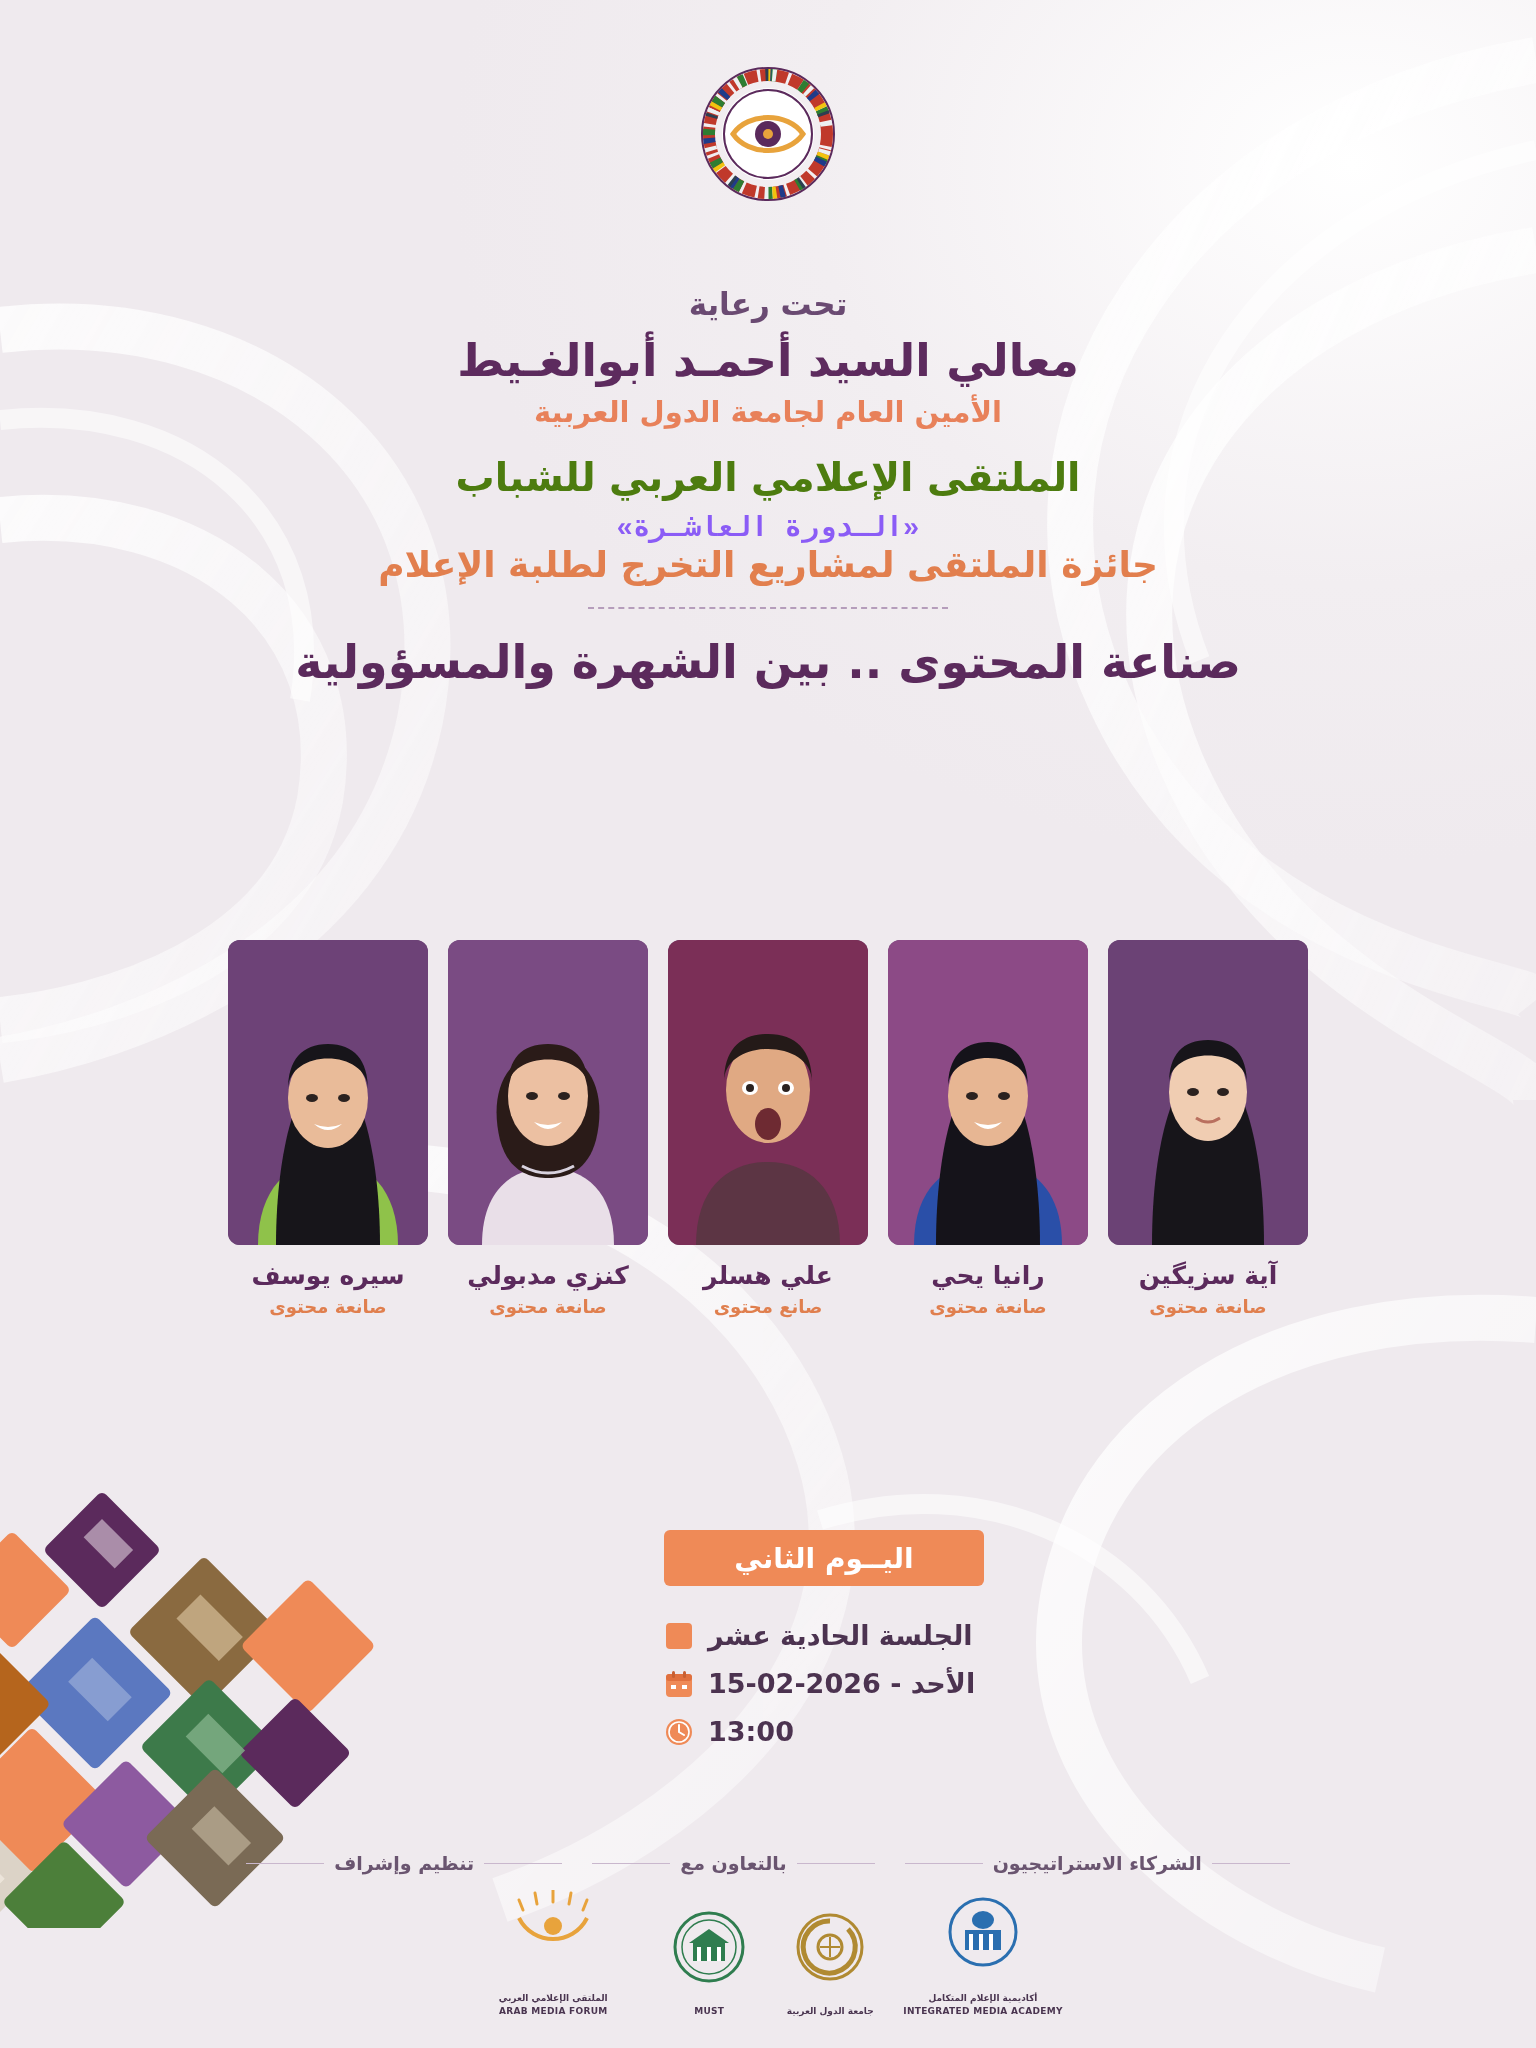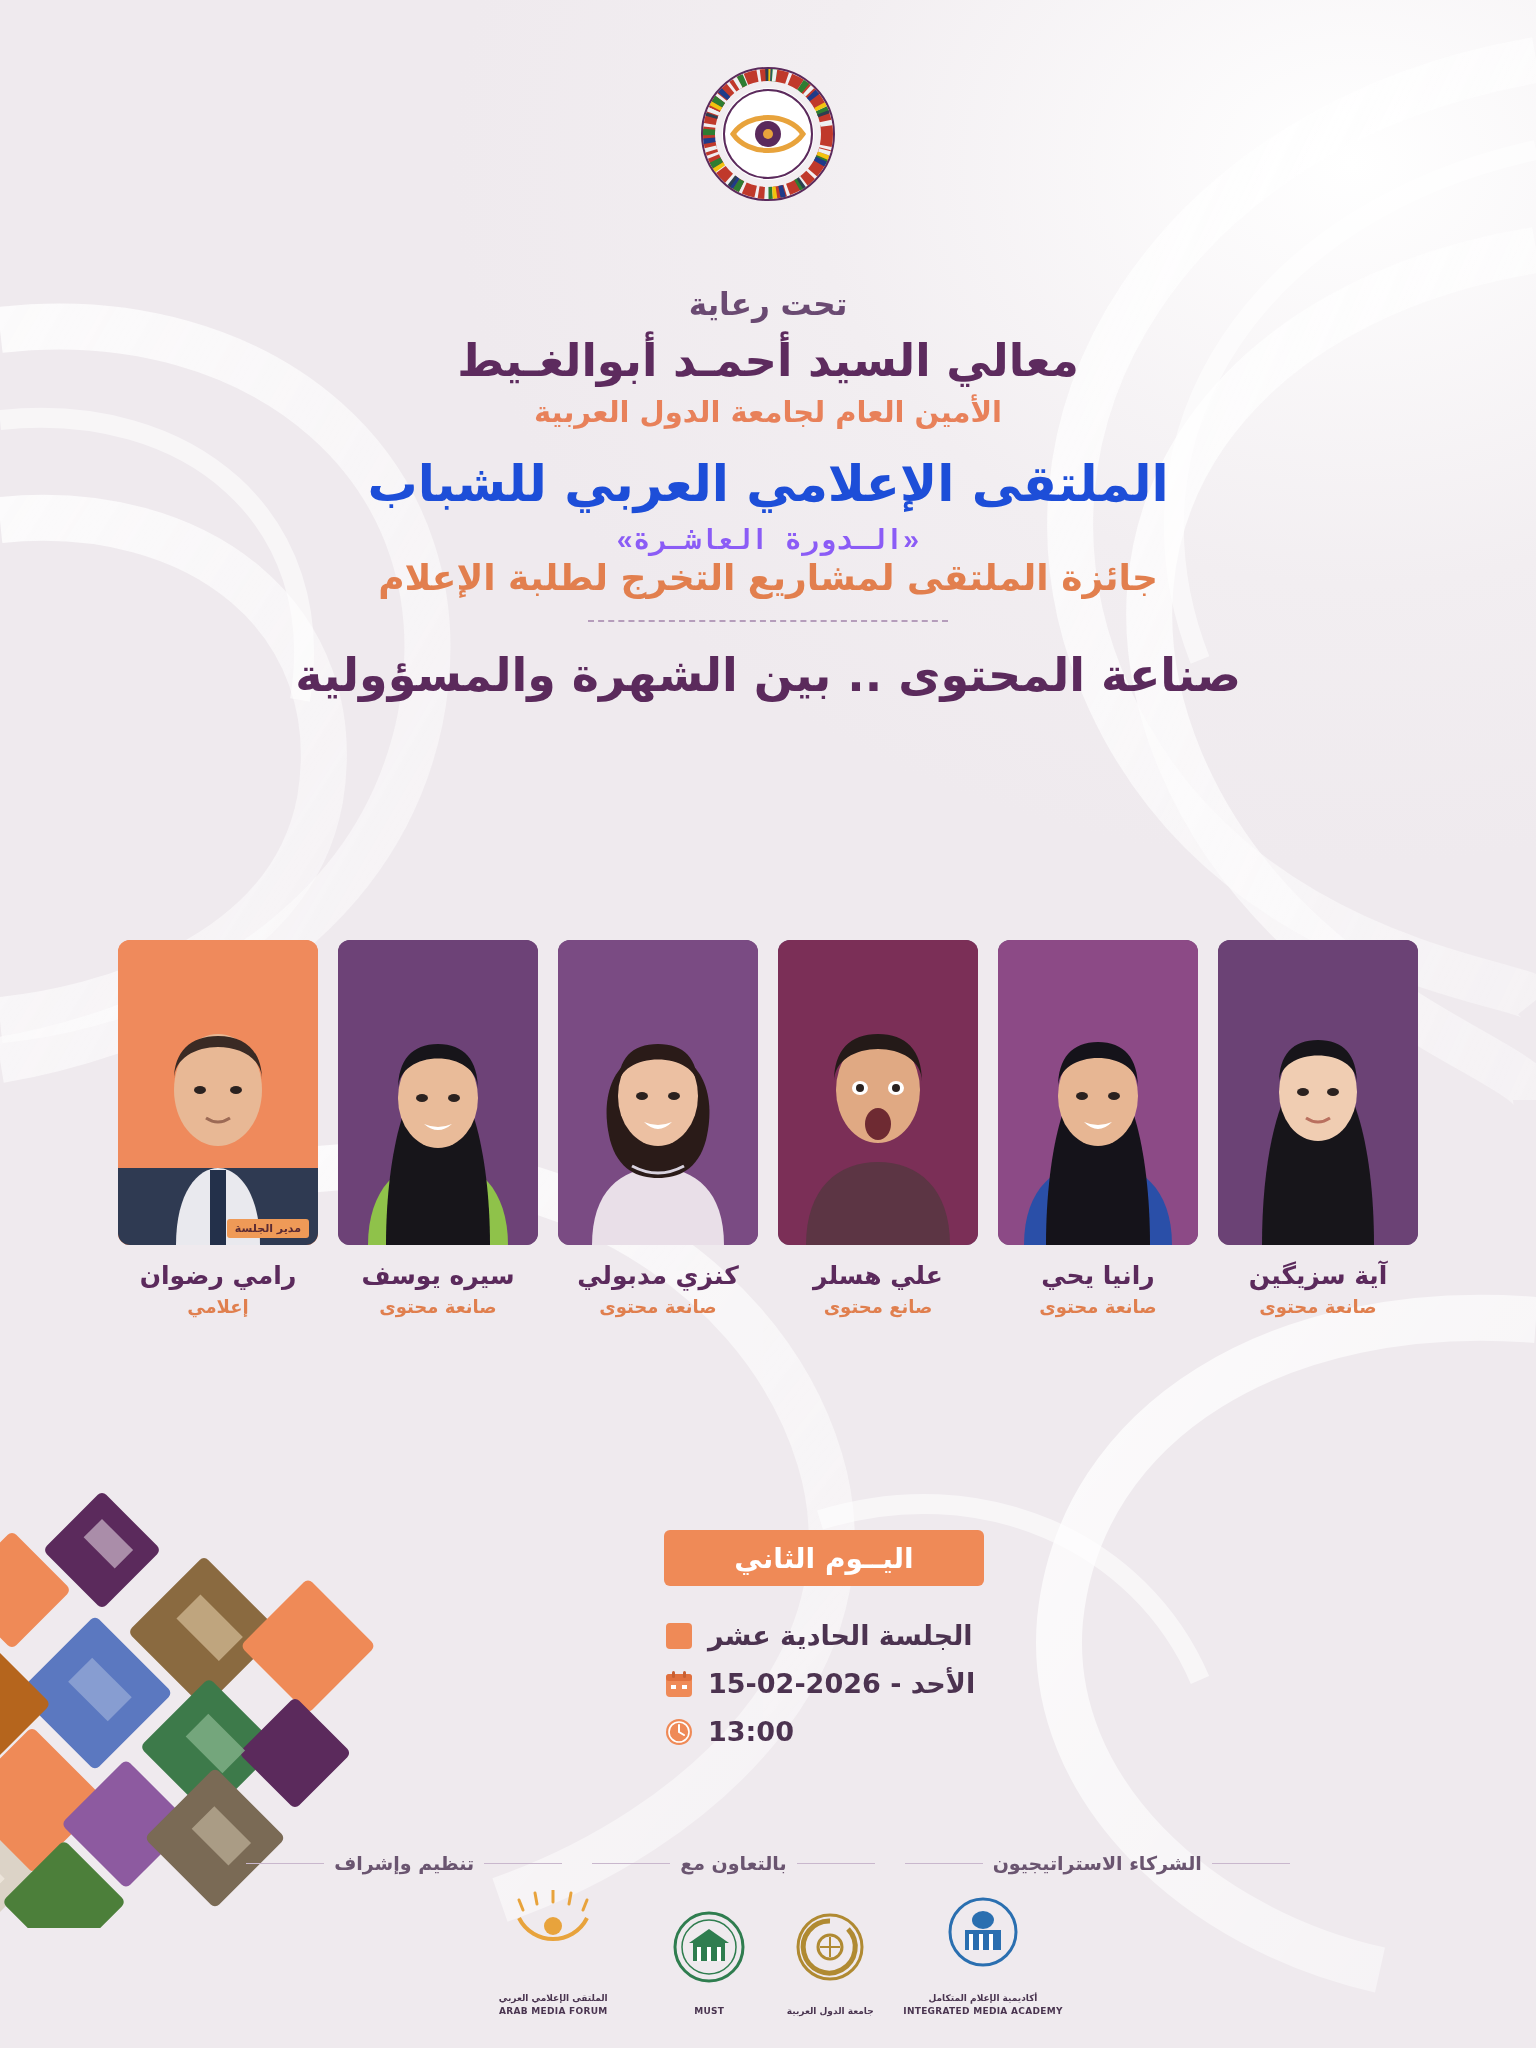--- a/index.html
+++ b/index.html
@@ -61,23 +61,23 @@
     letter-spacing: 1px;
     margin-bottom: 8px;
   }
   .t-role {
     font-size: 29px;
     color: #e8815a;
     font-weight: 600;
     margin-bottom: 26px;
   }
   .t-forum {
-    font-size: 50px;
-    font-weight: bold;
-    color: #1d4ed8;
+    font-size: 39px;
+    font-weight: bold;
+    color: #4d7c0f;
     margin-bottom: 10px;
   }
   .t-edition {
     font-size: 28px;
     color: #8b5cf6;
     font-weight: 600;
     margin-bottom: 0;
     font-family: Liberation Mono, monospace;
   }
   .t-dates {
@@ -302,38 +302,20 @@
     <div class="t-role">الأمين العام لجامعة الدول العربية</div>
     <div class="t-forum">الملتقى الإعلامي العربي للشباب</div>
     <div class="t-edition">«الـدورة العاشـرة»</div>
     <div class="t-award">جائزة الملتقى لمشاريع التخرج لطلبة الإعلام</div>
     <div class="divider"></div>
     <div class="t-session-title">صناعة المحتوى .. بين الشهرة والمسؤولية</div>
   </div>
 
   <div class="speakers">
 
-    <div class="speaker">
-      <div class="photo" style="background:#ef8a5c">
-        <svg width="200" height="305" viewBox="0 0 200 305" xmlns="http://www.w3.org/2000/svg">
-          <rect width="200" height="305" fill="#ef8a5c"></rect>
-          <rect x="0" y="228" width="200" height="77" fill="#2f3a52"></rect>
-          <path d="M58,305 C58,252 80,228 100,228 C120,228 142,252 142,305 Z" fill="#e9e9ee"></path>
-          <rect x="92" y="230" width="16" height="75" fill="#23304a"></rect>
-          <ellipse cx="100" cy="150" rx="44" ry="56" fill="#e8b895"></ellipse>
-          <path d="M56,140 C56,96 144,96 144,140 C144,112 128,96 100,96 C72,96 56,112 56,140 Z" fill="#3a2a24"></path>
-          <ellipse cx="82" cy="150" rx="6" ry="4" fill="#2b2220"></ellipse>
-          <ellipse cx="118" cy="150" rx="6" ry="4" fill="#2b2220"></ellipse>
-          <path d="M88,178 Q100,186 112,178" stroke="#9c6a55" stroke-width="3" fill="none"></path>
-        </svg>
-        <div class="badge">مدير الجلسة</div>
-      </div>
-      <div class="sp-name">رامي رضوان</div>
-      <div class="sp-role">إعلامي</div>
-    </div>
 
     <div class="speaker">
       <div class="photo">
         <svg width="200" height="305" viewBox="0 0 200 305" xmlns="http://www.w3.org/2000/svg">
           <rect width="200" height="305" fill="#6d4277"></rect>
           <path d="M30,305 C30,250 60,220 100,220 C140,220 170,250 170,305 Z" fill="#8fc24a"></path>
           <path d="M48,305 C48,210 70,130 100,130 C130,130 152,210 152,305 Z" fill="#17151a"></path>
           <ellipse cx="100" cy="158" rx="40" ry="50" fill="#e9bb99"></ellipse>
           <path d="M60,150 C60,108 140,108 140,150 C140,120 126,104 100,104 C74,104 60,120 60,150 Z" fill="#17151a"></path>
           <ellipse cx="84" cy="158" rx="6" ry="4" fill="#2b2220"></ellipse>

